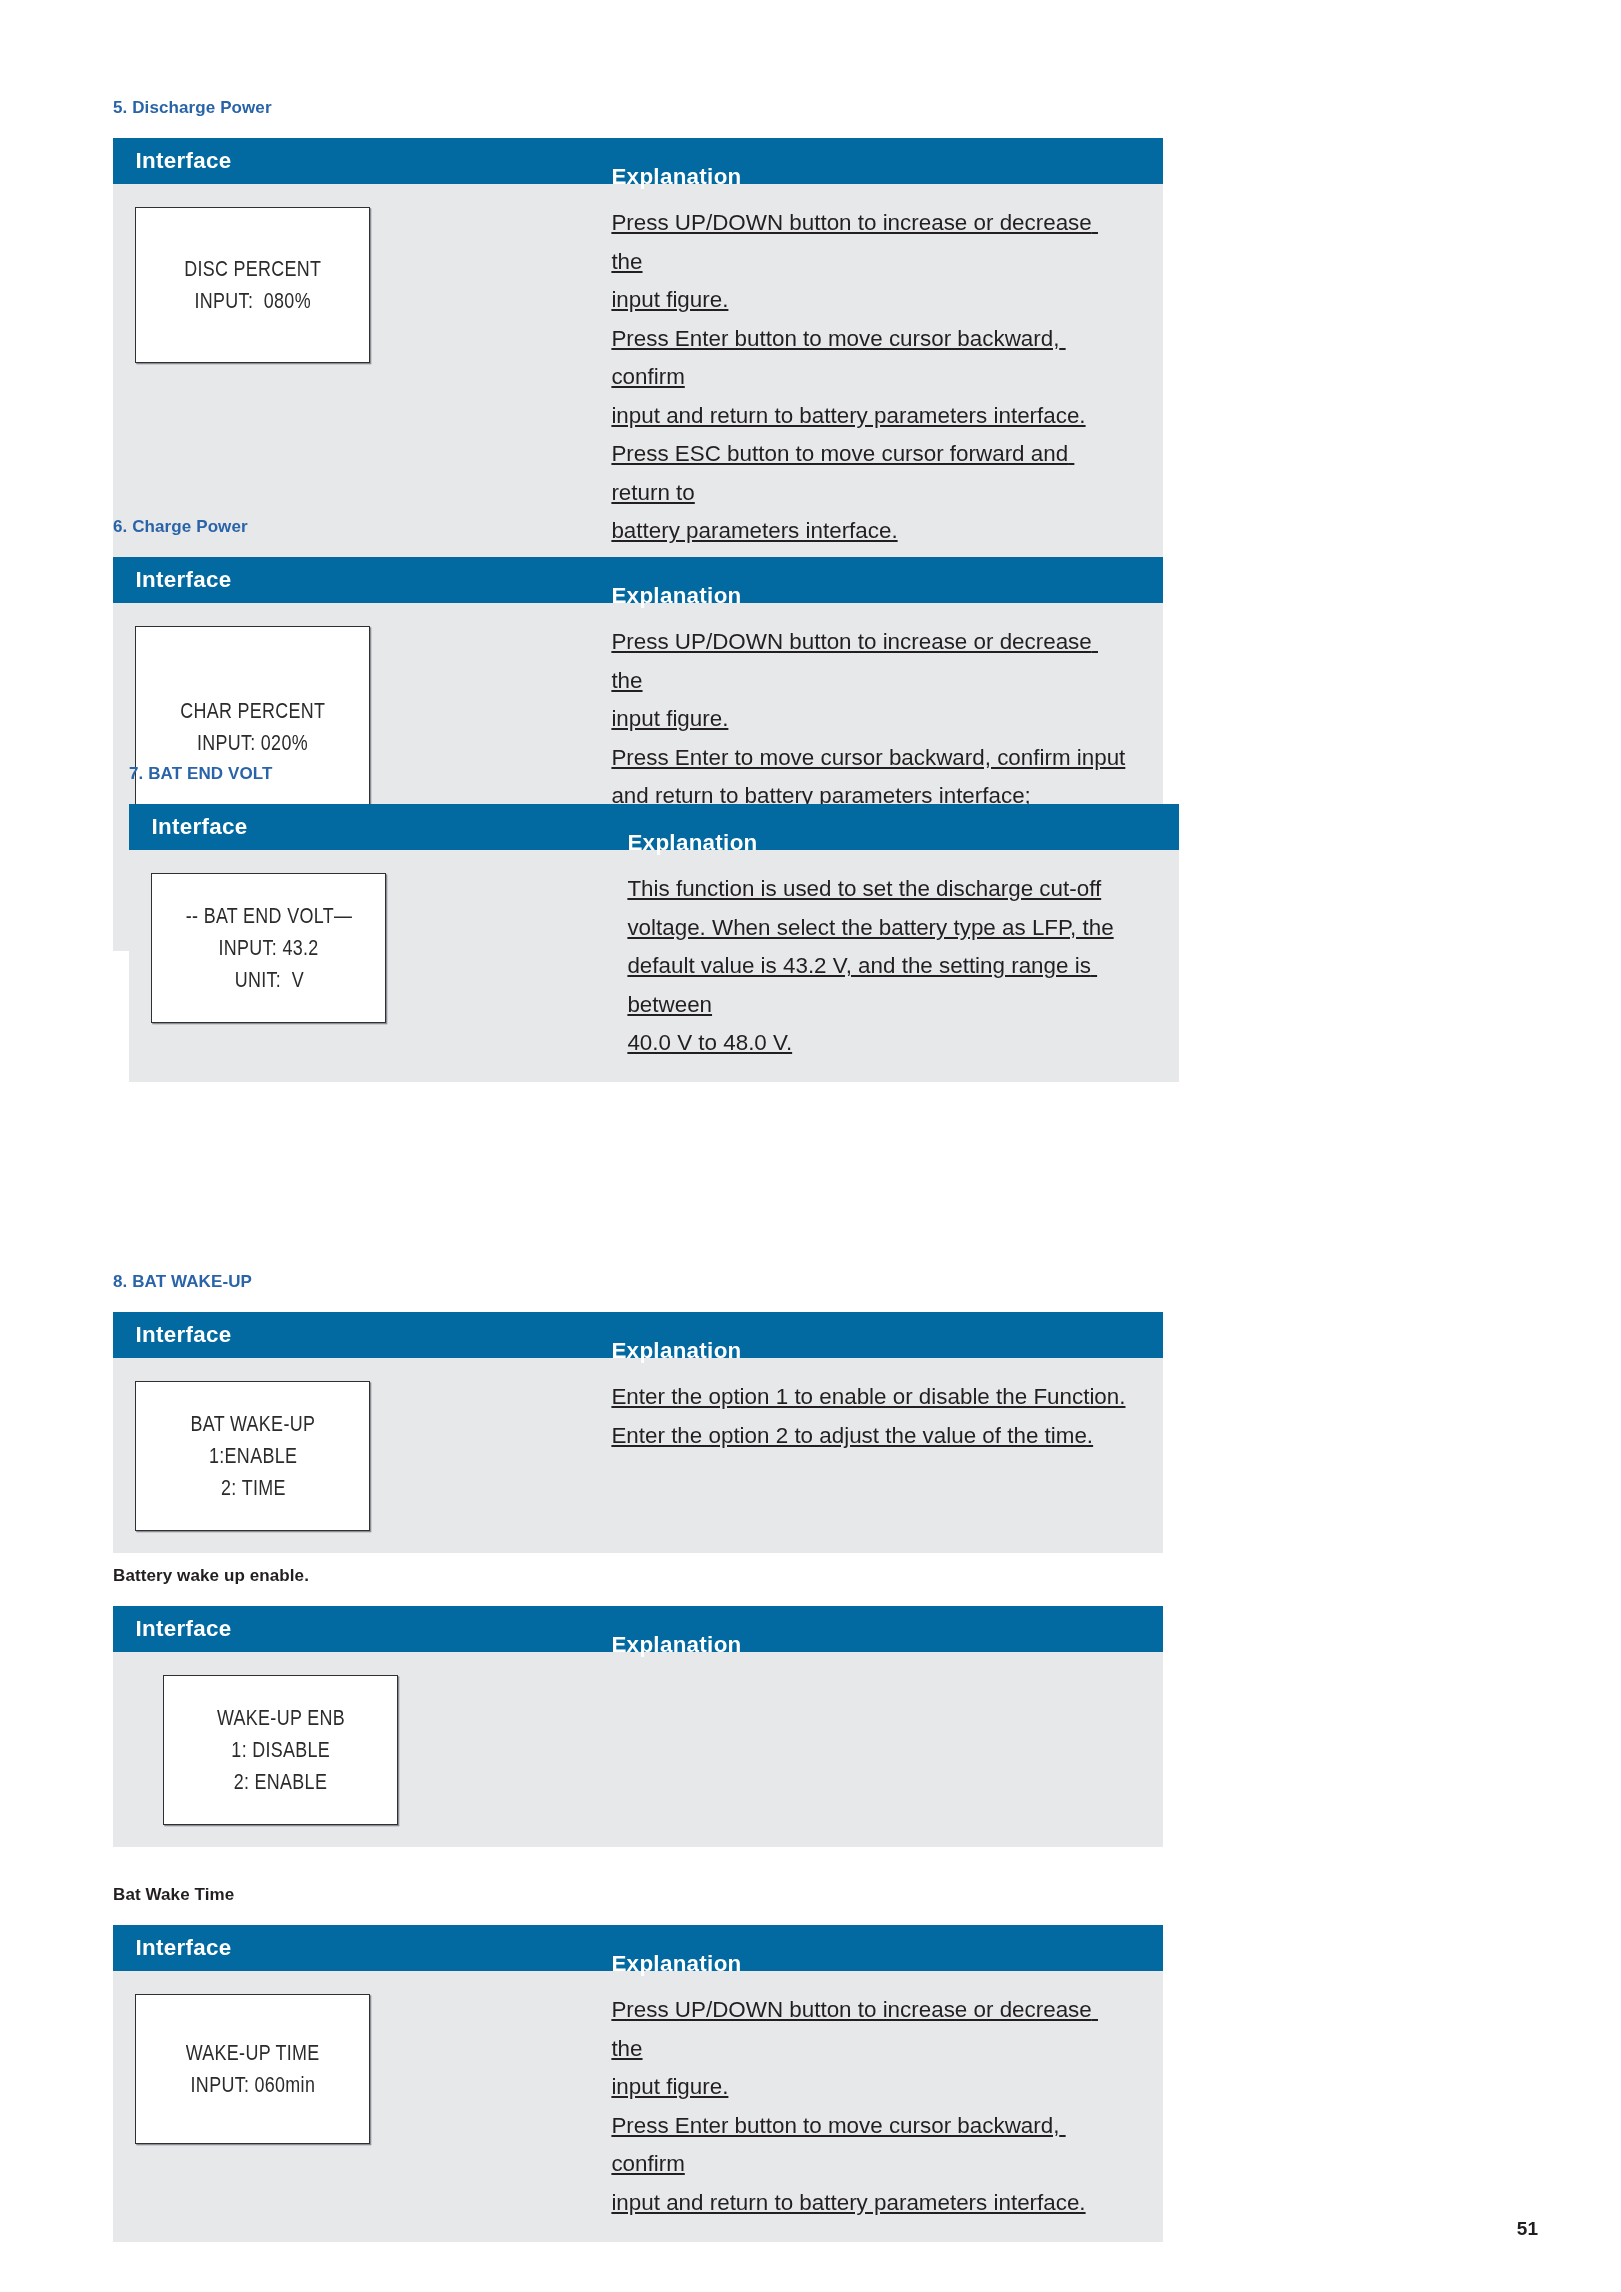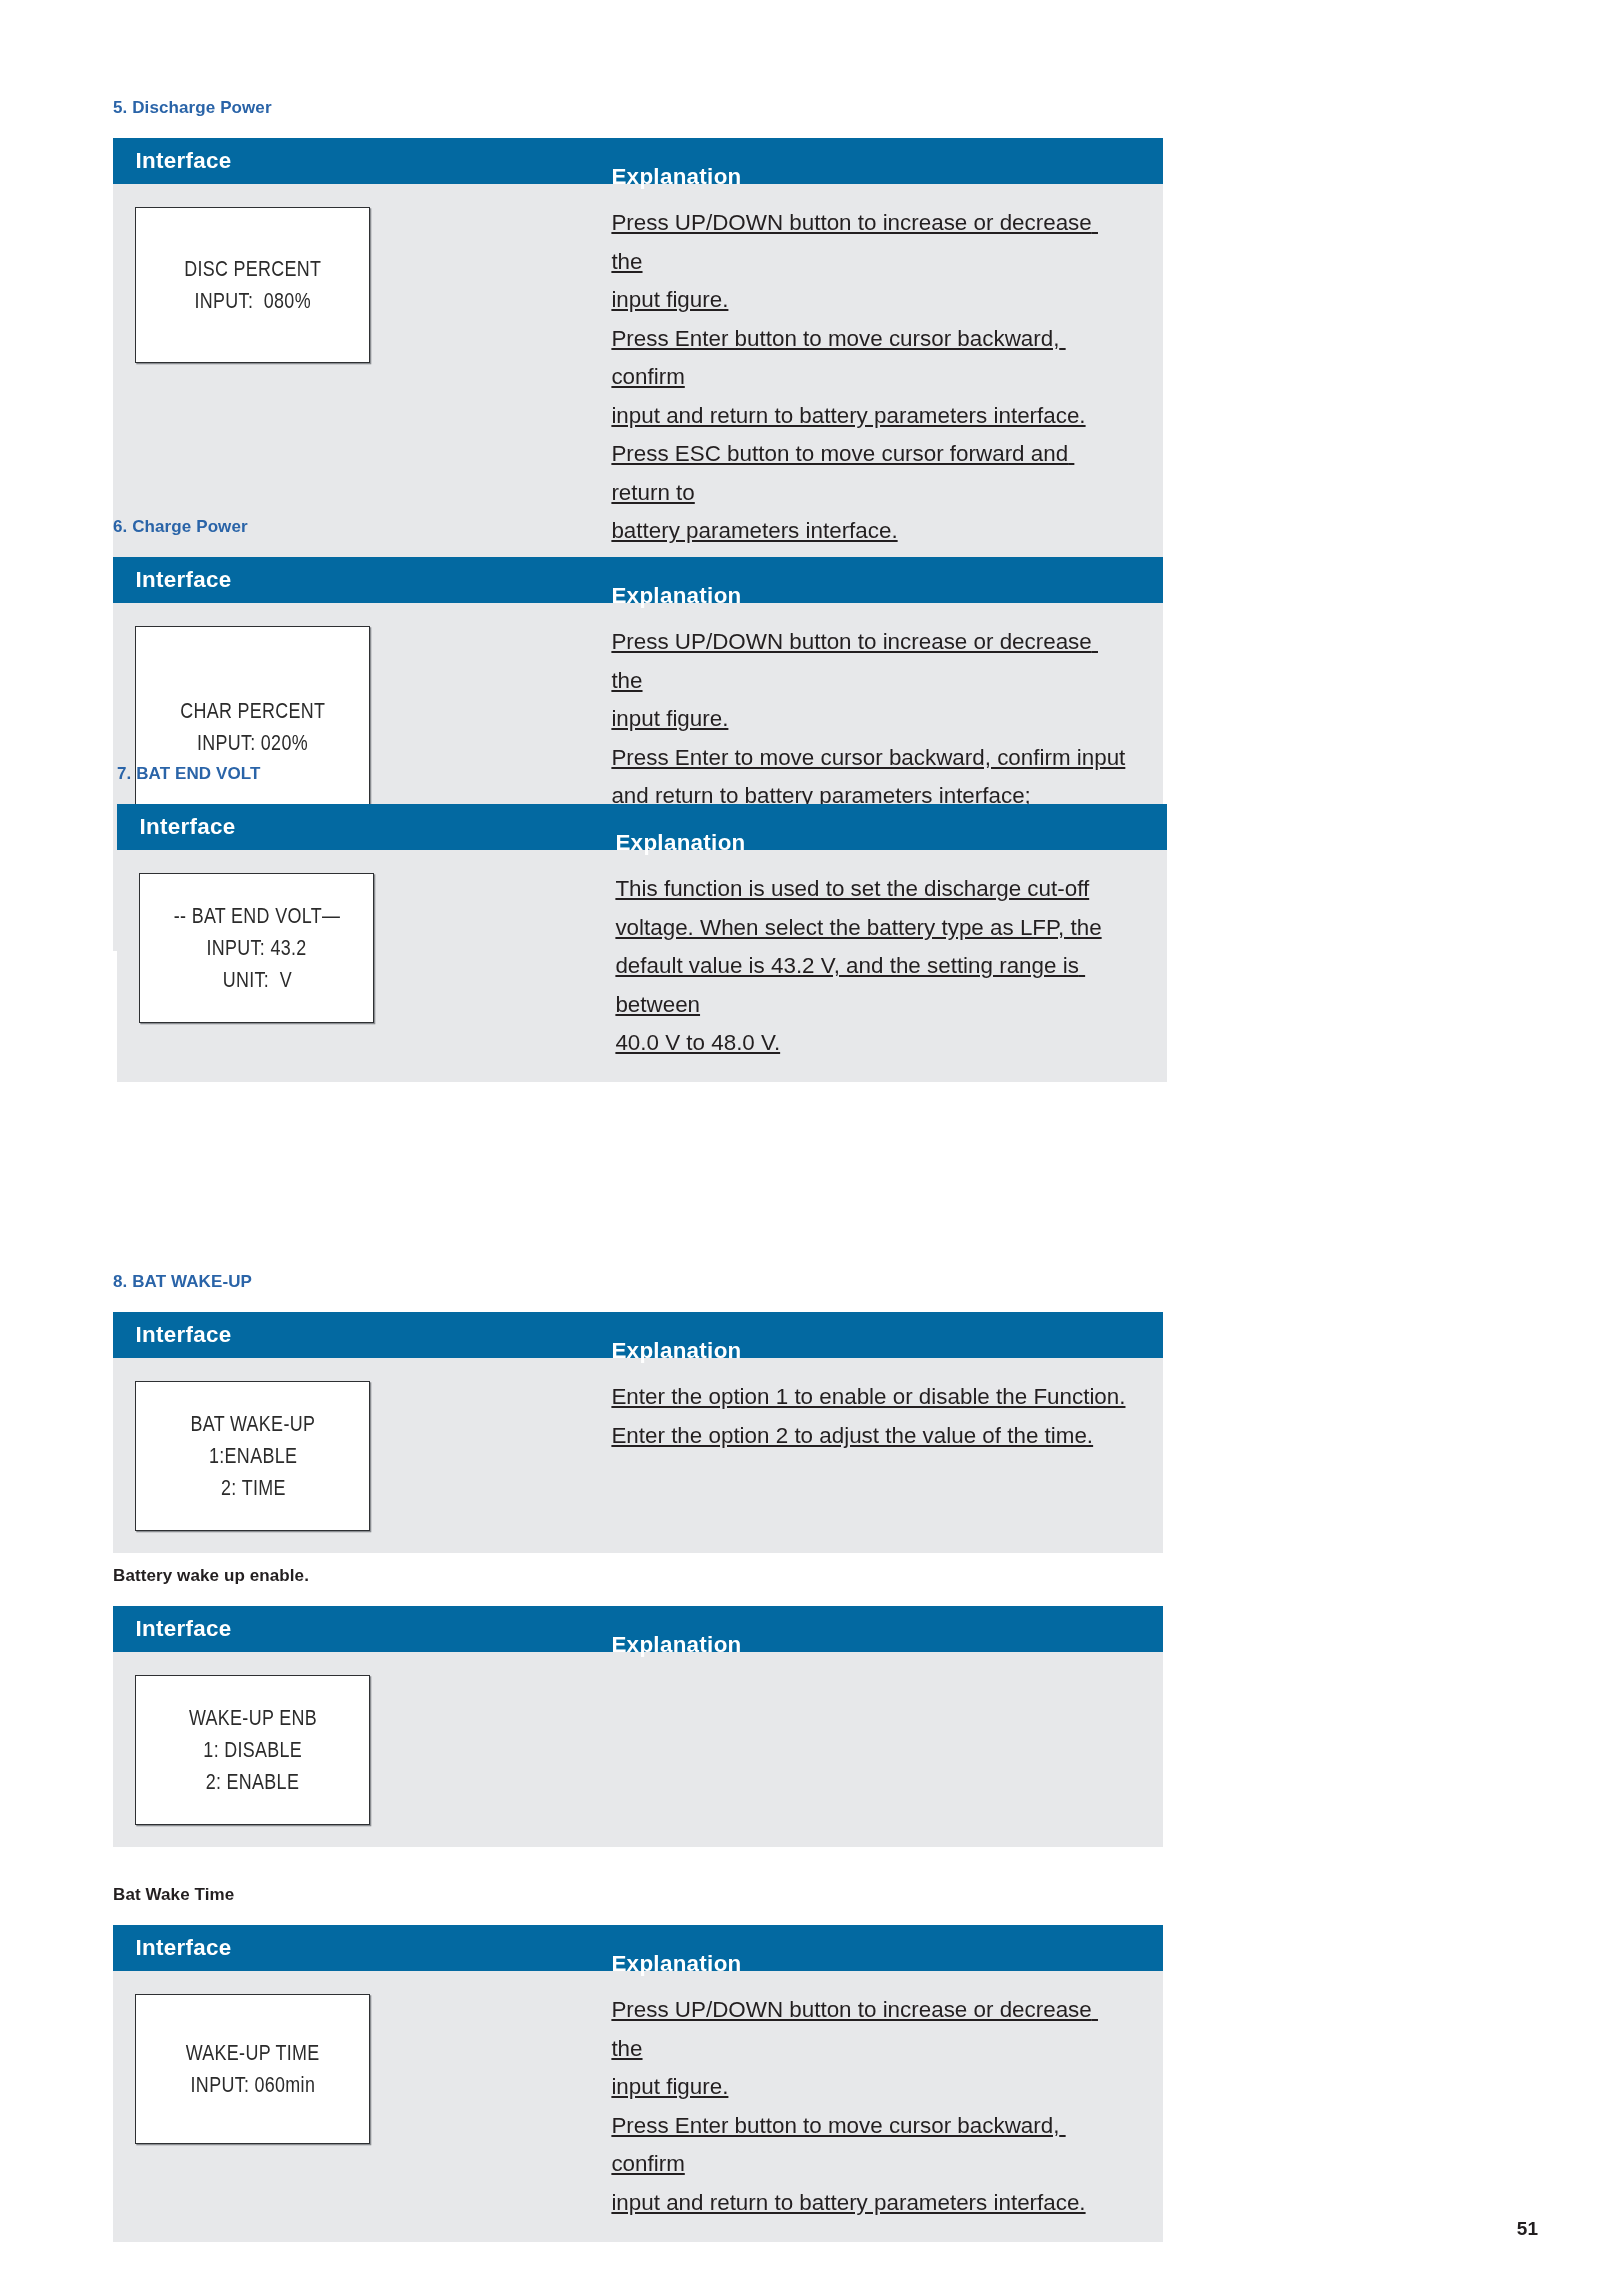--- a/index.html
+++ b/index.html
@@ -168,21 +168,21 @@
               <div class="exp-line">Press UP/DOWN button to increase or decrease the</div>
               <div class="exp-line">input figure.</div>
               <div class="exp-line">Press Enter to move cursor backward, confirm input</div>
               <div class="exp-line">and return to battery parameters interface;</div>
               <div class="exp-line">Press ESC button to move cursor forward and return to</div>
               <div class="exp-line">battery parameters interface.</div>
             </div>
           </div>
         </div>
       </div>
-      <div style="position: absolute; left: 4px; top: 765px; width: 889px;">
+      <div style="position: absolute; left: 16px; top: 765px; width: 889px;">
         <div class="sec-heading blue">7. BAT END VOLT</div>
         <div class="tbl">
           <div class="tbl-head">
             <div class="th interface">Interface</div>
             <div class="th explanation">Explanation</div>
           </div>
           <div class="tbl-body">
             <div class="cell-interface">
               <div class="lcd" style="height: 150px;">
                 <div class="lcd-line">-- BAT END VOLT—</div>
@@ -223,21 +223,21 @@
       </div>
       <div style="position: absolute; left: 0px; top: 1567px; width: 1050px;">
         <div class="sec-heading black">Battery wake up enable.</div>
         <div class="tbl">
           <div class="tbl-head">
             <div class="th interface">Interface</div>
             <div class="th explanation">Explanation</div>
           </div>
           <div class="tbl-body">
             <div class="cell-interface">
-              <div class="lcd" style="height: 150px;">
+              <div class="lcd" style="height: 150px; margin-left: 28px;">
                 <div class="lcd-line">WAKE-UP ENB</div>
                 <div class="lcd-line">1: DISABLE</div>
                 <div class="lcd-line">2: ENABLE</div>
               </div>
             </div>
           </div>
         </div>
       </div>
       <div style="position: absolute; left: 0px; top: 1886px; width: 1050px;">
         <div class="sec-heading black">Bat Wake Time</div>

